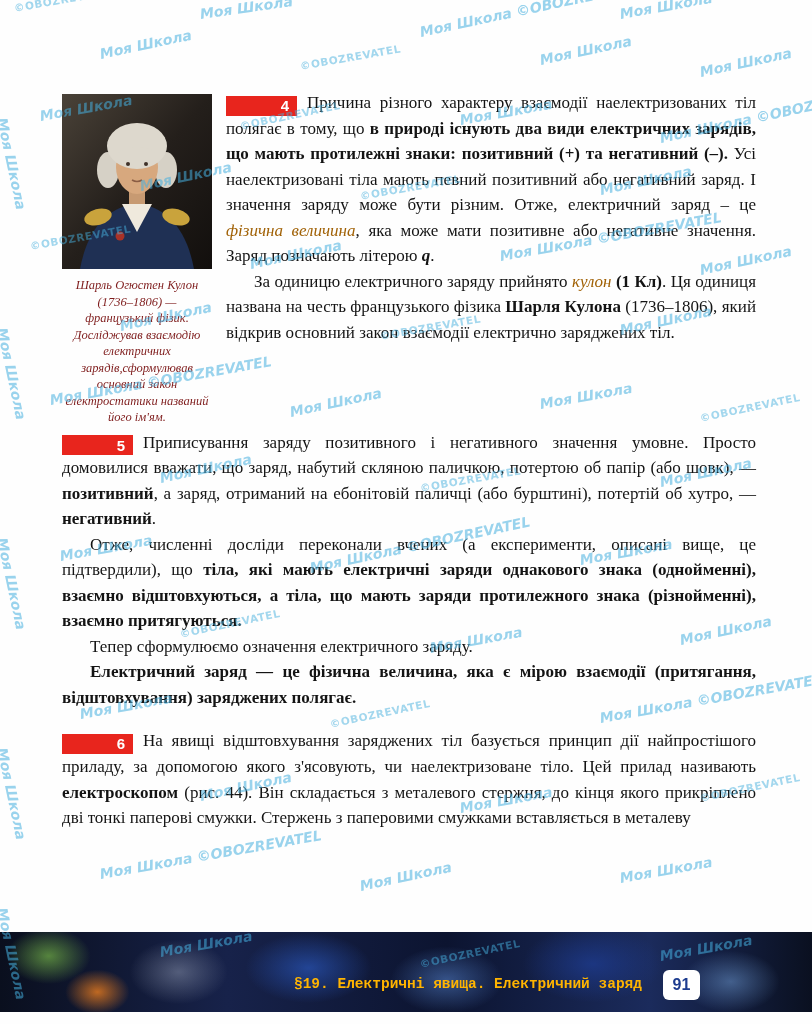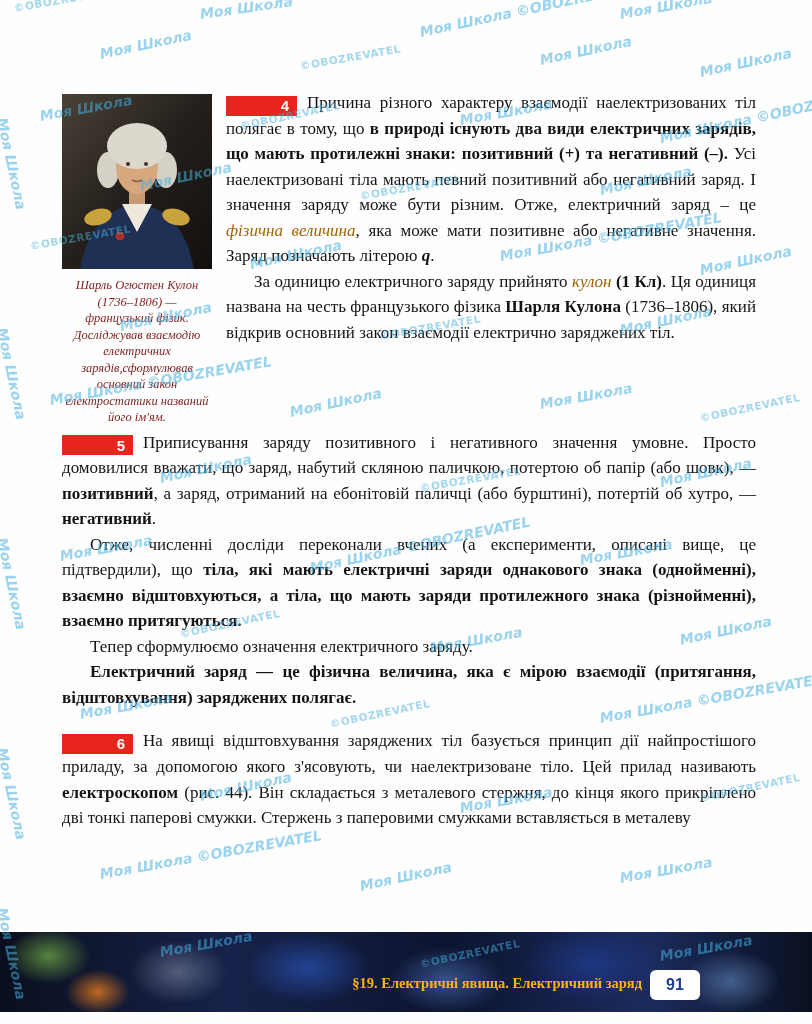--- a/index.html
+++ b/index.html
@@ -21,22 +21,22 @@
   .photo-strip{position:absolute;left:0;right:0;top:932px;height:80px;background-color:#0b1226;
     background-image:
       radial-gradient(60px 40px at 6% 30%, rgba(110,170,70,.75), transparent 70%),
       radial-gradient(46px 32px at 12% 75%, rgba(235,125,30,.8), transparent 70%),
       radial-gradient(70px 46px at 22% 50%, rgba(200,210,230,.35), transparent 70%),
       radial-gradient(90px 50px at 38% 45%, rgba(45,95,205,.6), transparent 70%),
       radial-gradient(80px 48px at 55% 60%, rgba(95,145,225,.5), transparent 70%),
       radial-gradient(100px 55px at 73% 40%, rgba(30,60,145,.75), transparent 70%),
       radial-gradient(70px 44px at 90% 62%, rgba(125,175,235,.45), transparent 70%),
       linear-gradient(90deg,#0a0f1e 0%,#17224a 28%,#0c1430 55%,#1b2b5c 80%,#0a1020 100%)}
-  .strip-caption{position:absolute;right:170px;bottom:20px;font-family:Liberation Serif, serif;font-weight:700;font-size:14.5px;color:#ffb400;white-space:nowrap}
-  .page-badge{position:absolute;right:112px;bottom:12px;width:50px;height:30px;background:#fff;border-radius:6px;
+  .strip-caption{position:absolute;right:170px;bottom:20px;font-family:Liberation Mono, monospace;font-weight:700;font-size:14.5px;color:#ffb400;white-space:nowrap}
+  .page-badge{position:absolute;right:112px;bottom:12px;width:37px;height:30px;background:#fff;border-radius:6px;
     display:flex;align-items:center;justify-content:center;font-family:"Liberation Sans",sans-serif;font-weight:700;font-size:16px;color:#1d3c8f}
   
   .wm-layer{position:absolute;inset:0;pointer-events:none;z-index:50}
   .wm{position:absolute;font-family:"DejaVu Sans",sans-serif;font-style:italic;font-weight:700;font-size:14px;
     color:rgba(70,175,222,.55);white-space:nowrap;transform-origin:left center}
   .wm-site{font-style:normal;font-size:10.5px;letter-spacing:.6px;color:rgba(70,175,222,.5)}
 </style>
 </head>
 <body>
 

